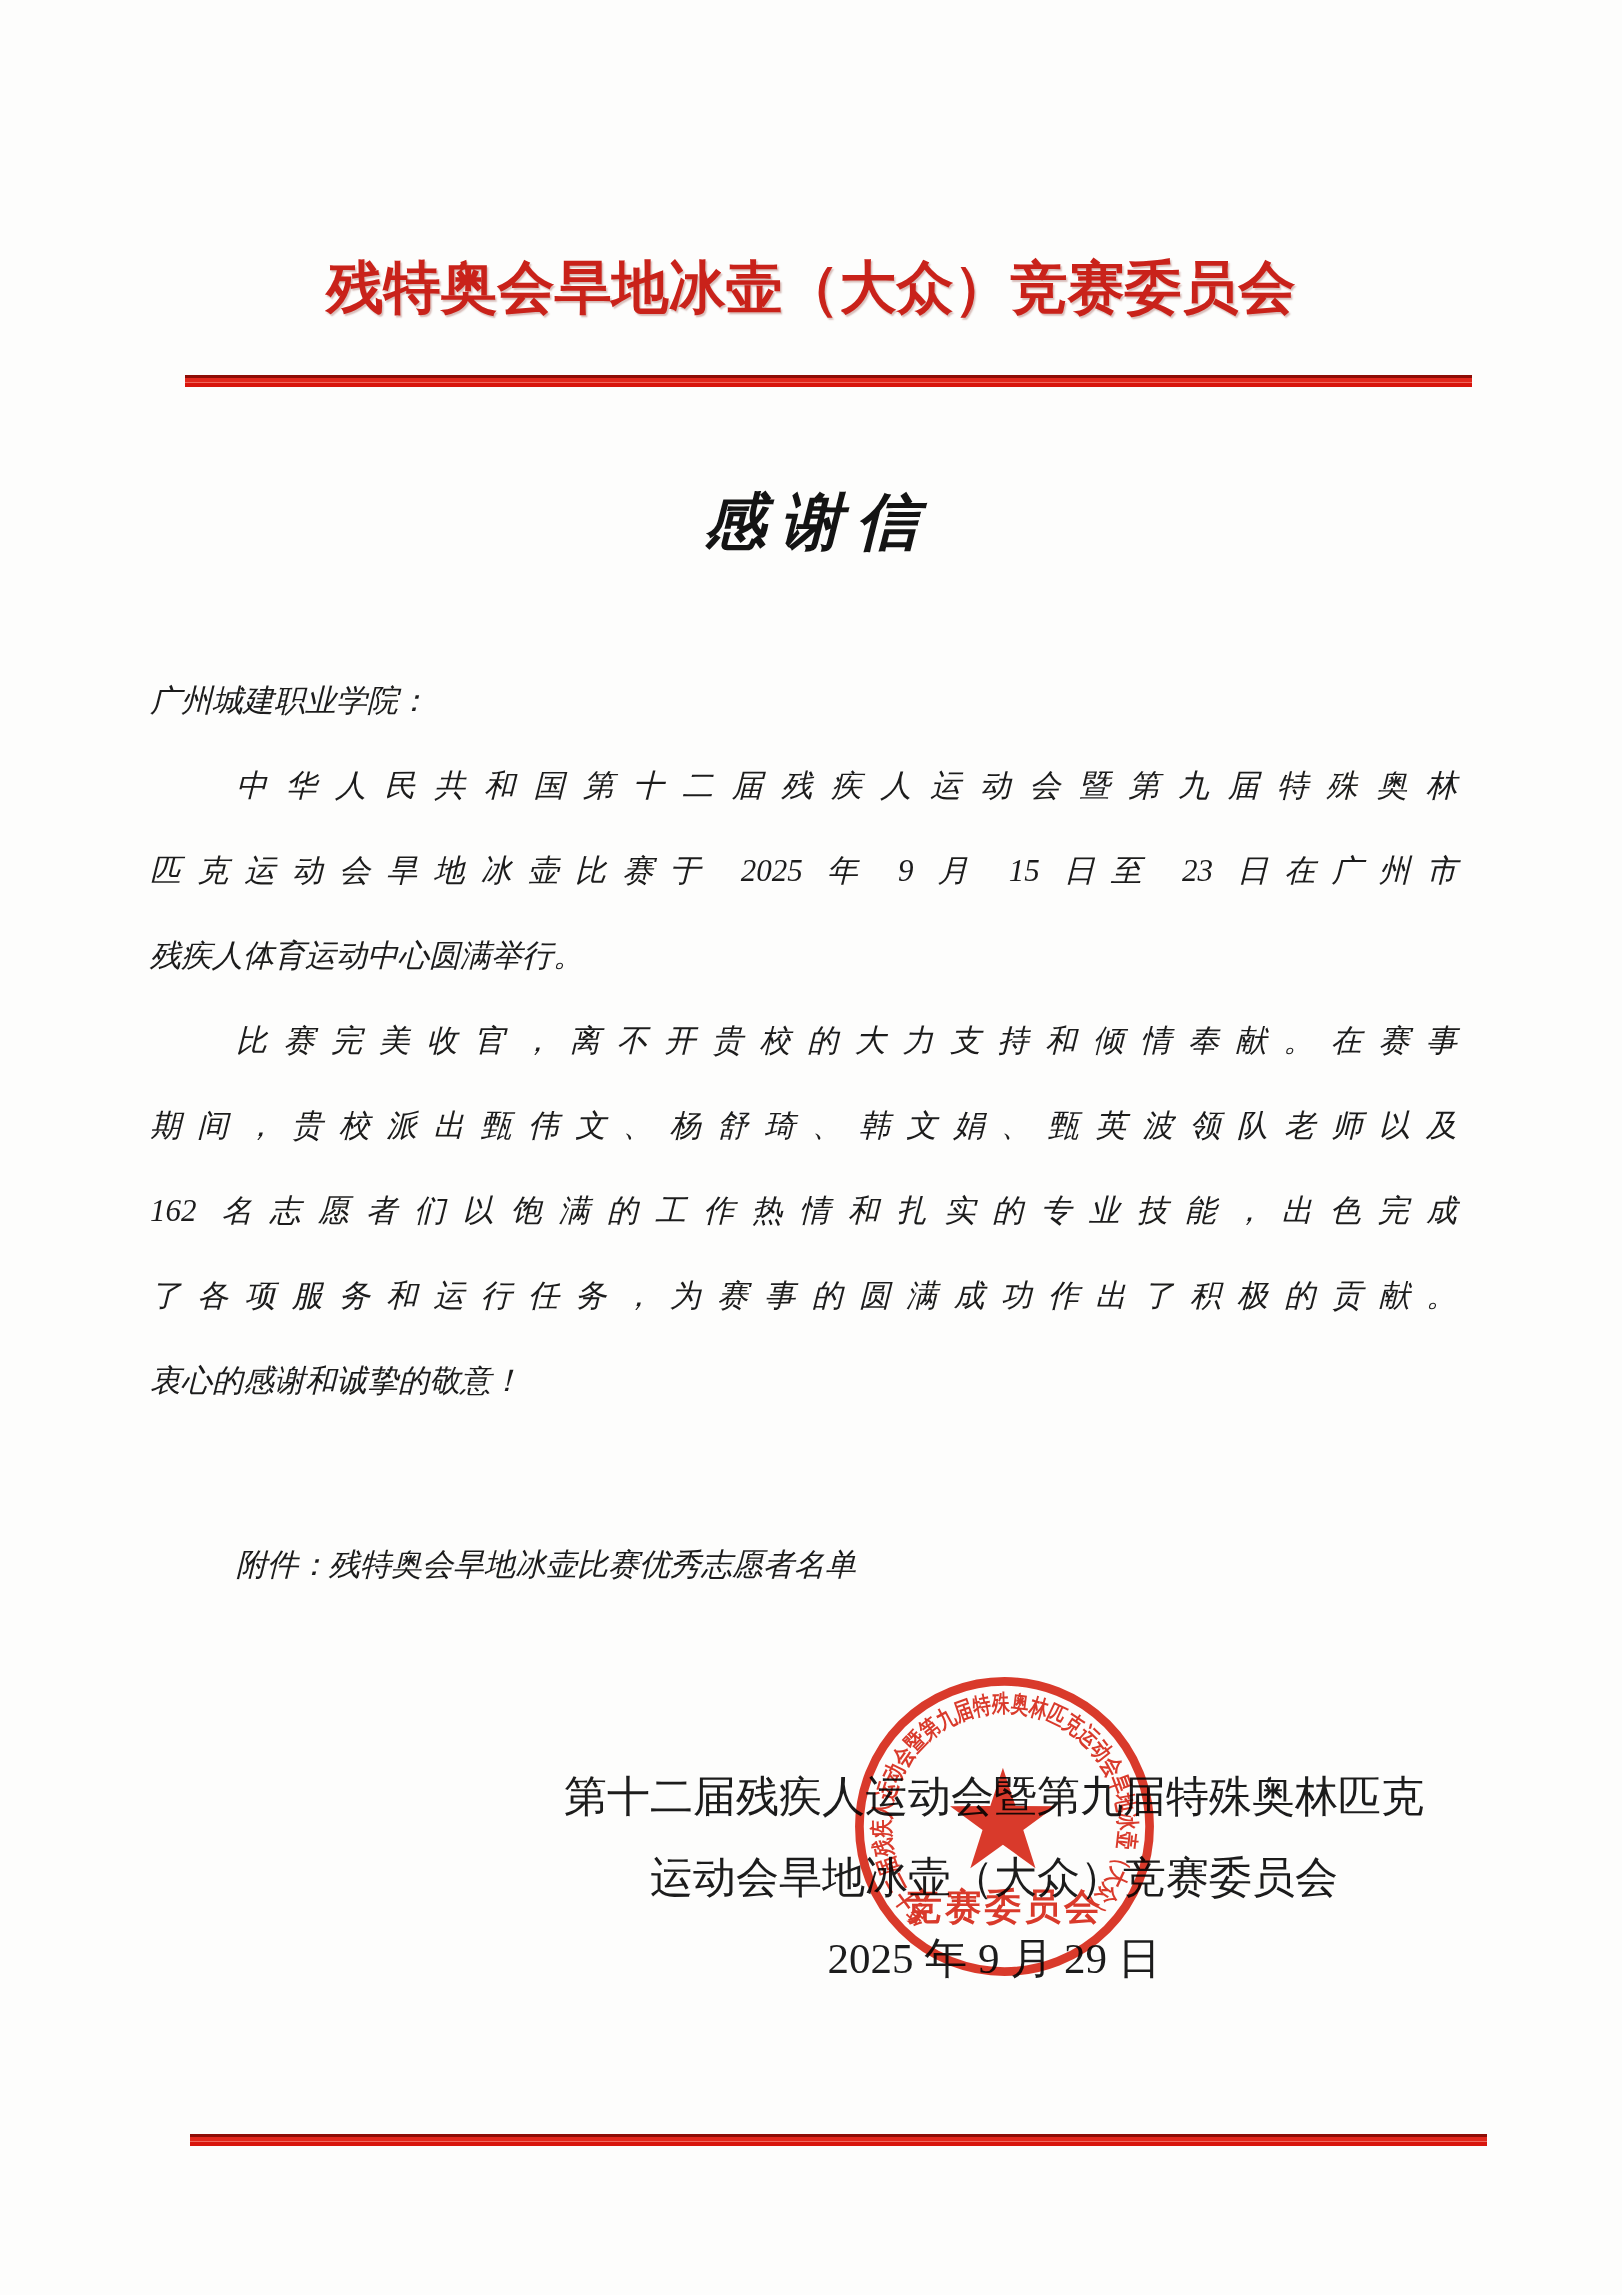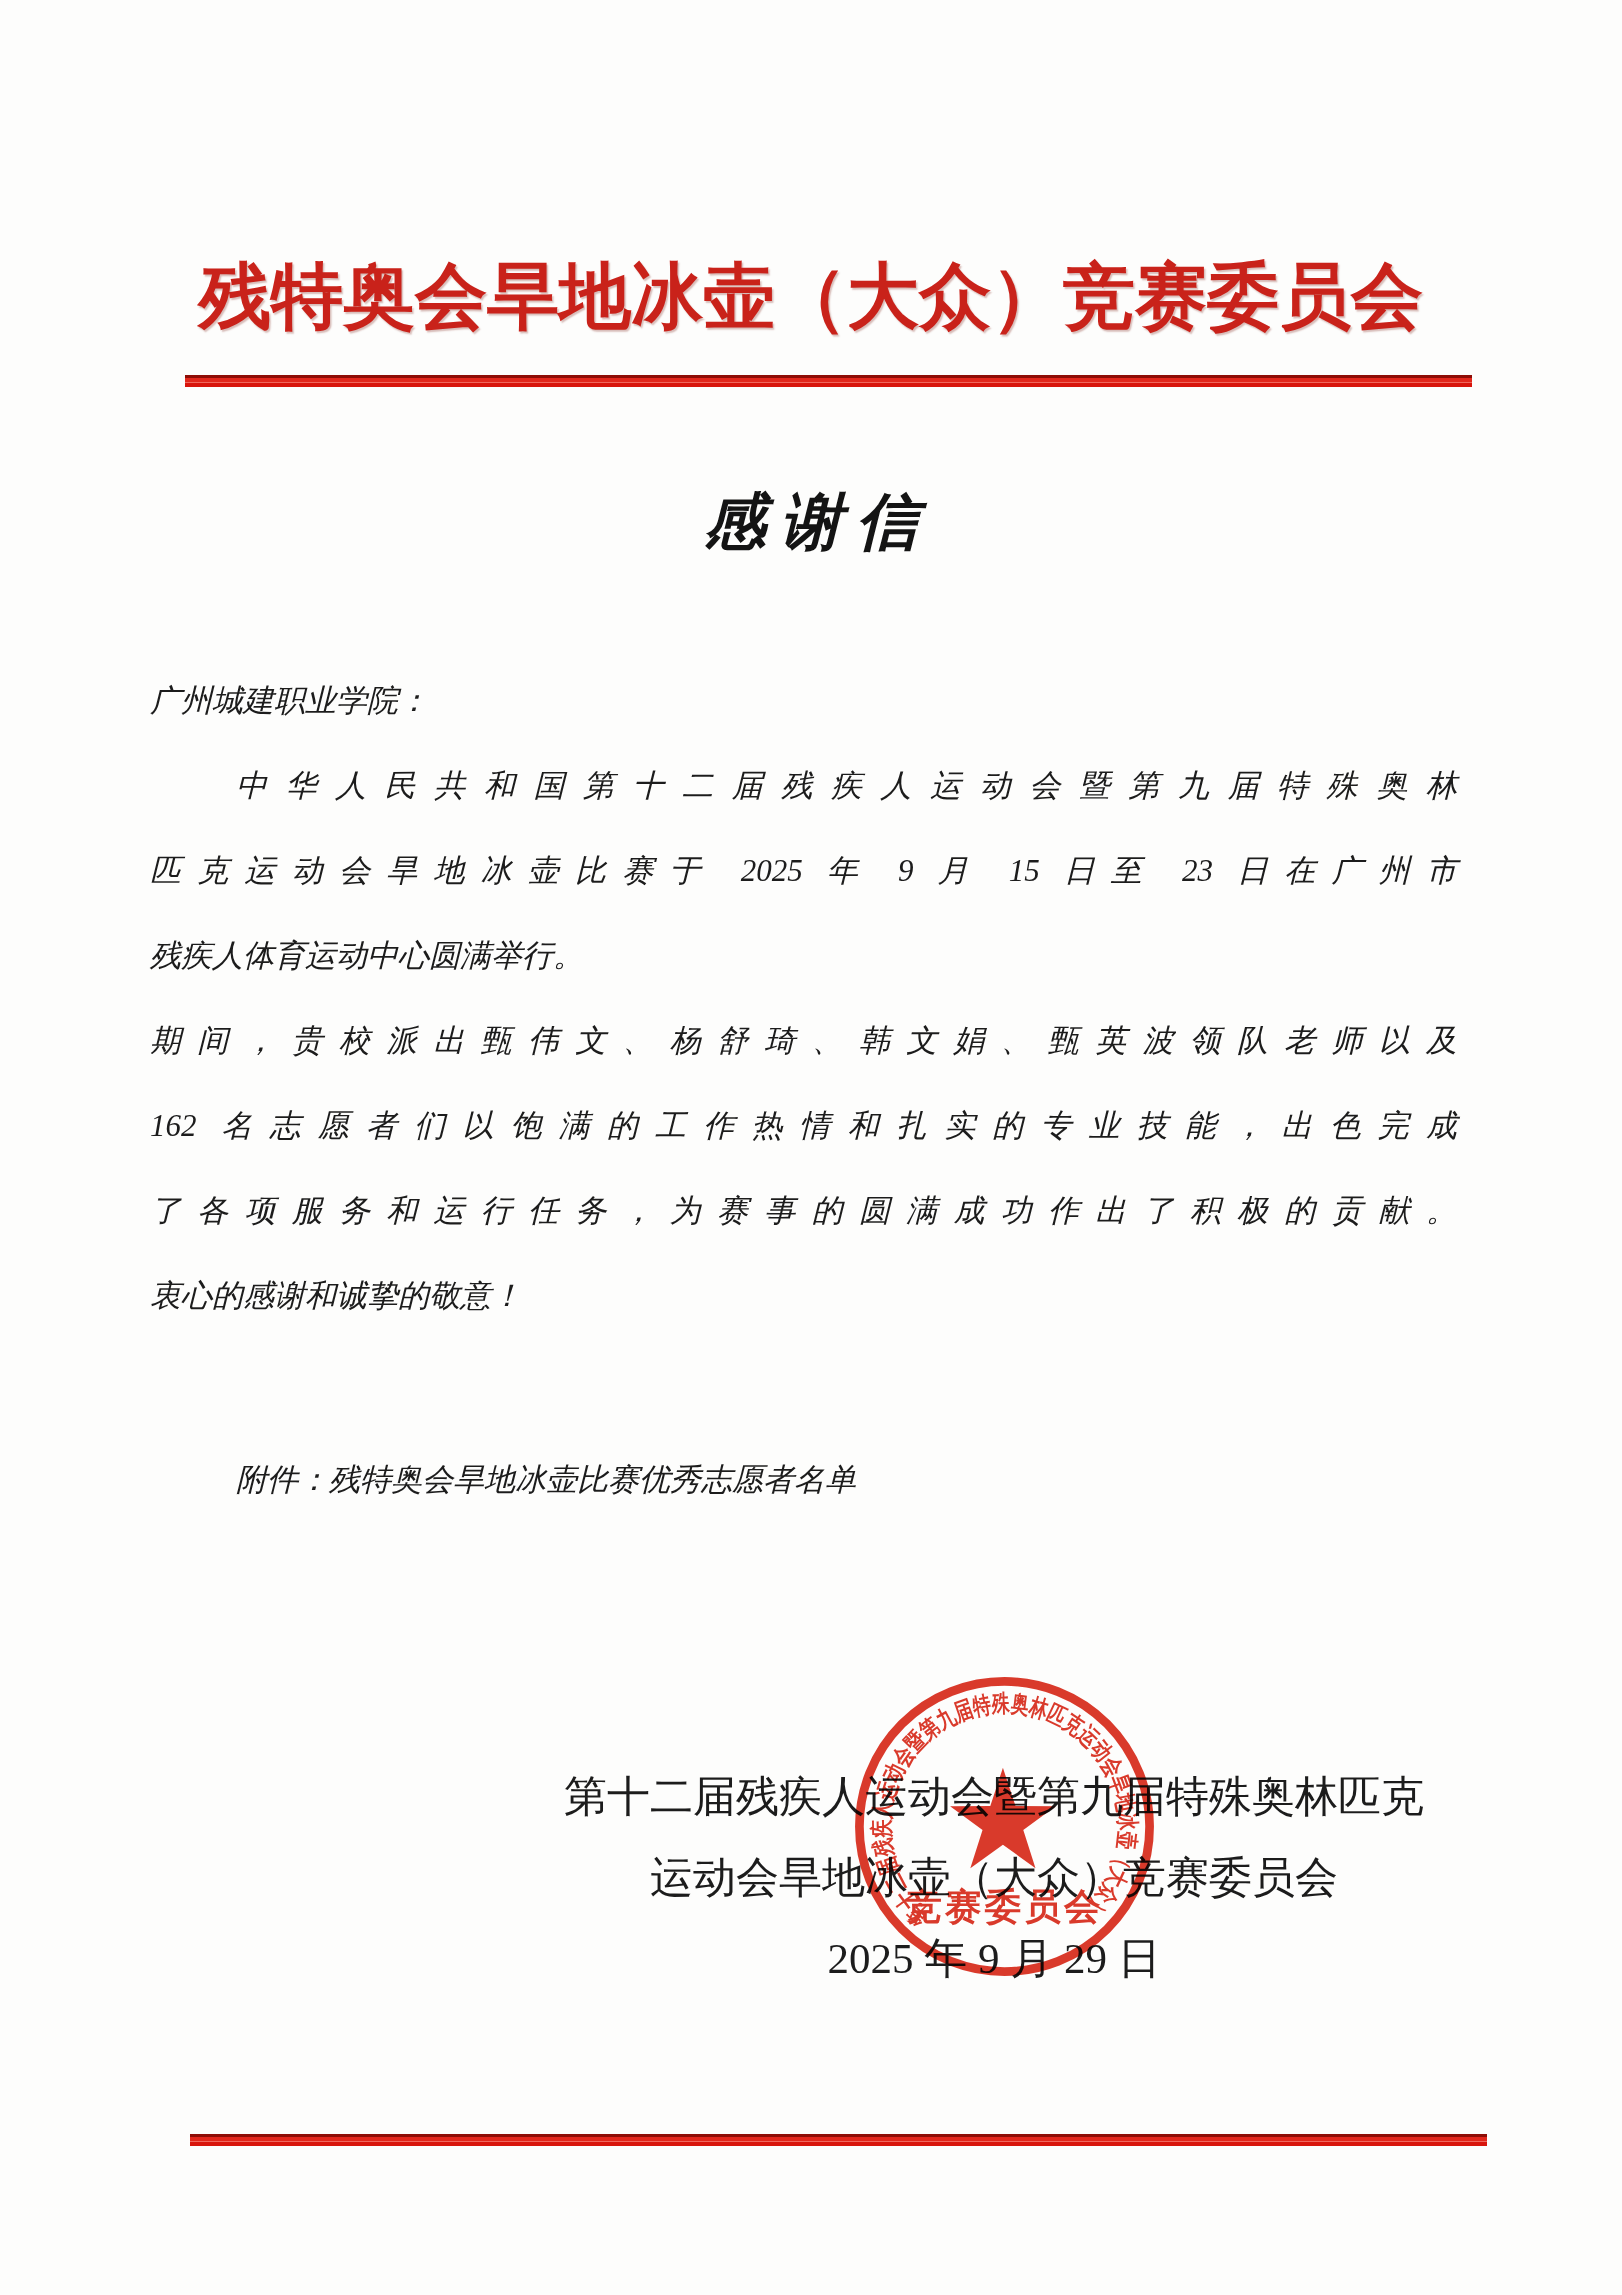--- a/index.html
+++ b/index.html
@@ -9,21 +9,21 @@
     margin:0 auto;
     background:#fdfdfc;
     overflow:hidden;
     font-family:"Liberation Serif","DejaVu Serif",serif;
     color:#1c1c1c;
   }
   
   .letterhead{
     position:absolute;top:252px;left:0;width:100%;
     text-align:center;
-    font-size:72px;line-height:1.25;font-weight:bold;
+    font-size:57px;line-height:1.25;font-weight:bold;
     color:#c9221a;
     text-shadow:1.6px 2.4px 1.6px rgba(120,20,10,0.28);
     letter-spacing:0;
     white-space:nowrap;
   }
   .rule{
     position:absolute;
     background:linear-gradient(#8e0d06 0 22%, #e2271c 22% 55%, #f0685e 55% 66%, #d8150c 66% 100%);
   }
   .rule-top{left:185px;top:375px;width:1287px;height:12px;}
@@ -71,20 +71,21 @@
   <div class="letterhead">残特奥会旱地冰壶（大众）竞赛委员会</div>
   <div class="rule rule-top"></div>
 
   <div class="doc-title">感谢信</div>
 
   <div class="letter-body">
     <div class="bline">广州城建职业学院：</div>
     <div class="bline indent justify">中华人民共和国第十二届残疾人运动会暨第九届特殊奥林</div>
     <div class="bline justify">匹克运动会旱地冰壶比赛于 2025 年 9 月 15 日至 23 日在广州市</div>
     <div class="bline">残疾人体育运动中心圆满举行。</div>
+    <div class="bline indent justify">比赛完美收官，离不开贵校的大力支持和倾情奉献。在赛事</div>
     <div class="bline justify">期间，贵校派出甄伟文、杨舒琦、韩文娟、甄英波领队老师以及</div>
     <div class="bline justify">162 名志愿者们以饱满的工作热情和扎实的专业技能，出色完成</div>
     <div class="bline justify">了各项服务和运行任务，为赛事的圆满成功作出了积极的贡献。</div>
     <div class="bline">衷心的感谢和诚挚的敬意！</div>
     <div class="bline attachment">附件：残特奥会旱地冰壶比赛优秀志愿者名单</div>
   </div>
 
   <div class="signature">
     <div>第十二届残疾人运动会暨第九届特殊奥林匹克</div>
     <div>运动会旱地冰壶（大众）竞赛委员会</div>

